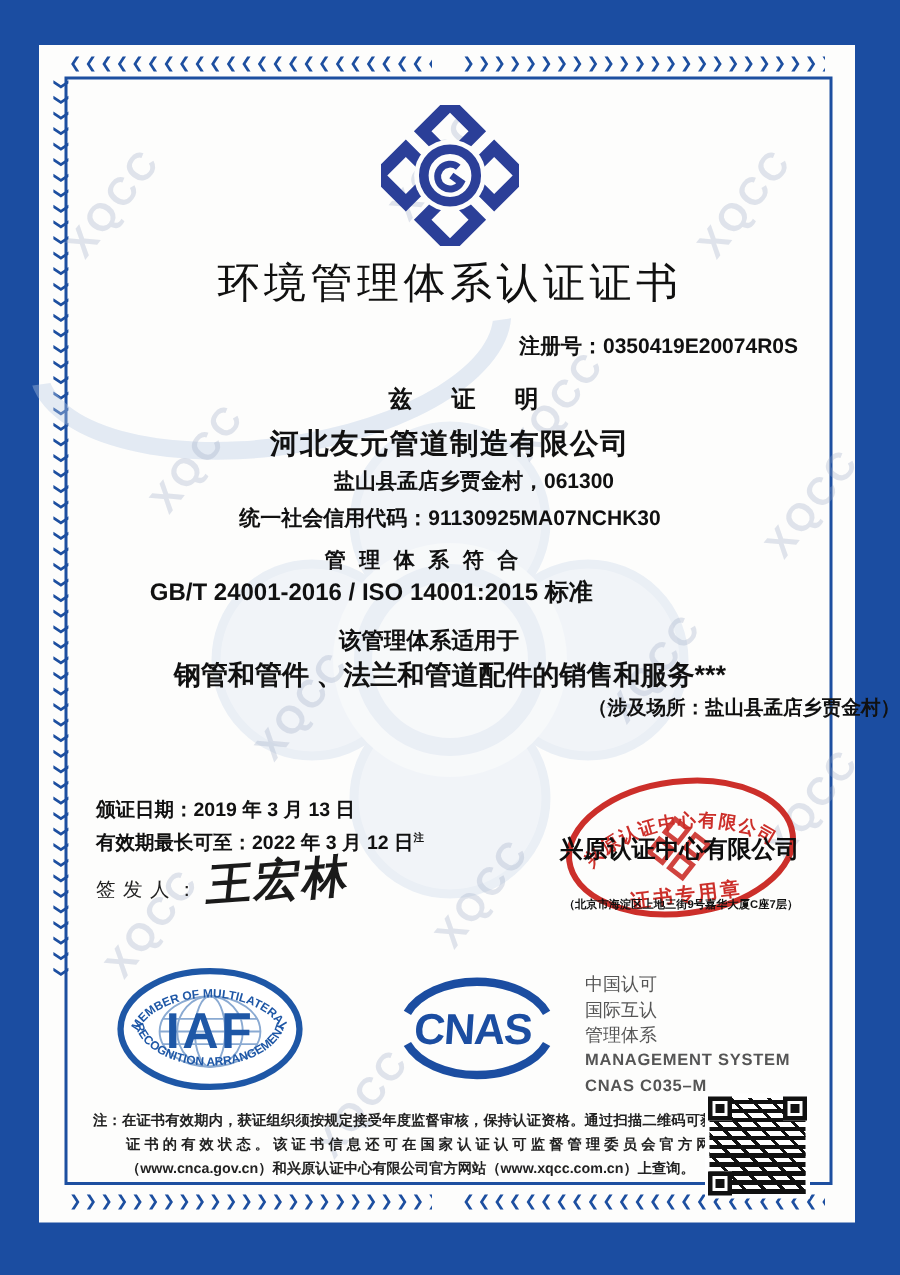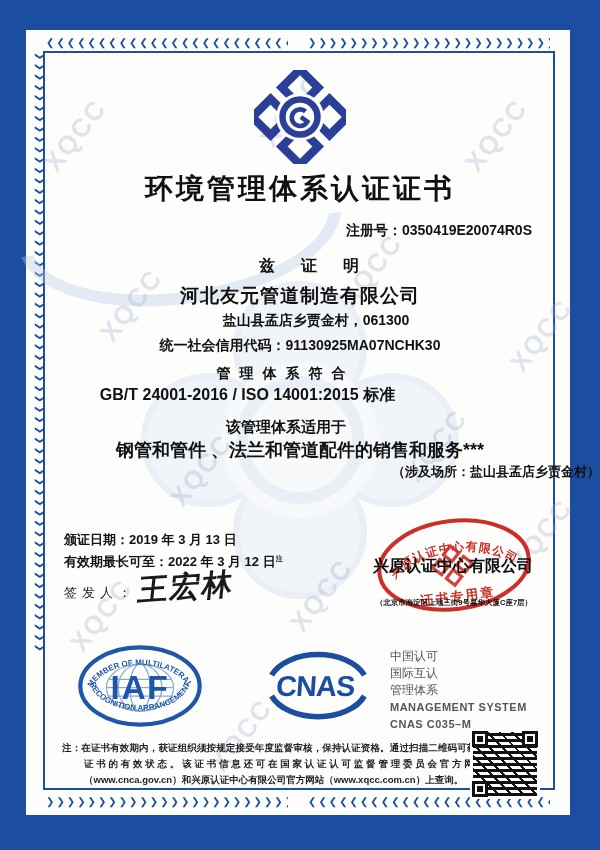--- a/index.html
+++ b/index.html
@@ -18,21 +18,21 @@
   
   .wm{position:absolute;color:rgba(155,170,195,0.30);font-weight:bold;font-size:26px;
       transform:rotate(-52deg);letter-spacing:2px;pointer-events:none;}
   .clover{position:absolute;left:130px;top:270px;pointer-events:none;opacity:.55;}
   .swoosh{position:absolute;left:18px;top:150px;width:300px;height:130px;border:12px solid rgba(185,203,228,.38);
           border-radius:50%;clip-path:inset(55% 0 0 0);transform:rotate(-8deg);pointer-events:none;}
   .content{position:absolute;left:0;top:0;width:600px;height:850px;}
   
   .logo{position:absolute;left:254px;top:70px;}
   .title{position:absolute;left:0;top:170px;width:600px;text-align:center;font-size:28px;
-         font-weight:bold;color:#111;letter-spacing:3px;}
+         font-weight:normal;color:#111;letter-spacing:3px;}
   .regno{position:absolute;right:68px;top:222px;font-size:14px;font-weight:bold;color:#111;}
   .certify{position:absolute;left:0;top:256px;width:600px;text-align:center;font-size:16px;
            font-weight:bold;color:#111;letter-spacing:26px;padding-left:44px;box-sizing:border-box;}
   .company{position:absolute;left:0;top:283px;width:600px;text-align:center;font-size:19px;
            font-weight:bold;color:#111;letter-spacing:1px;}
   .addr{position:absolute;left:0;top:312px;width:600px;text-align:center;font-size:14px;font-weight:bold;color:#111;padding-left:16px;}
   .credit{position:absolute;left:0;top:337px;width:600px;text-align:center;font-size:14px;font-weight:bold;color:#111;}
   .conform{position:absolute;left:0;top:365px;width:562px;text-align:center;font-size:14px;
            font-weight:bold;color:#111;letter-spacing:9px;padding-left:9px;box-sizing:border-box;}
   .standard{position:absolute;left:0;top:385px;width:495px;text-align:center;font-size:16px;font-weight:bold;color:#111;}

